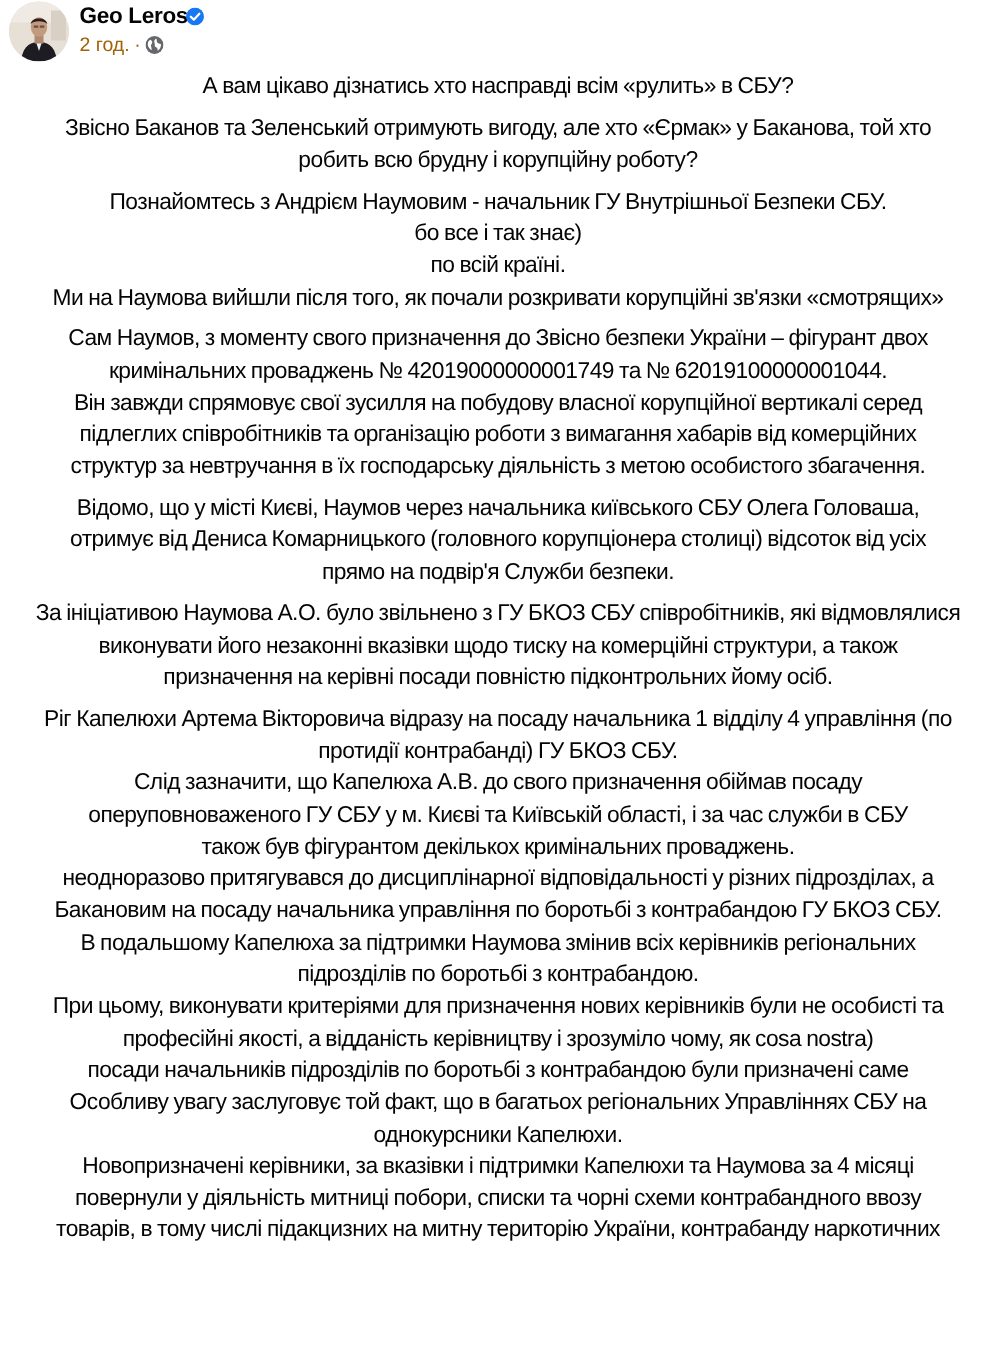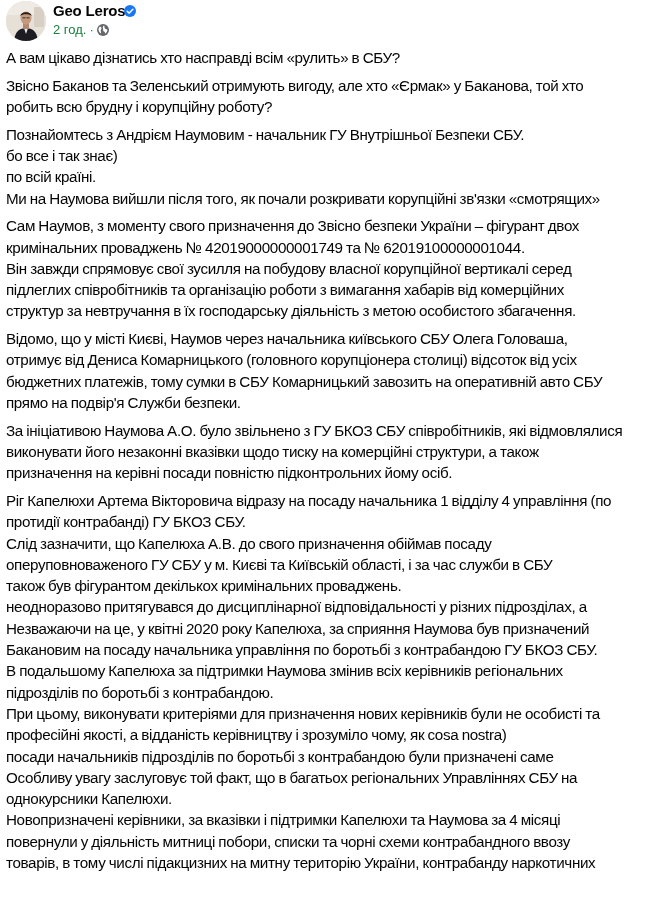--- a/index.html
+++ b/index.html
@@ -49,21 +49,21 @@
       left: 124px;
       top: 5px;
       width: 12px;
       height: 12px;
     }
     .meta {
       position: absolute;
       left: 53px;
       top: 22px;
       font-size: 13px;
-      color: #15803d;
+      color: #a16207;
       white-space: nowrap;
       display: flex;
       align-items: center;
     }
     .meta .dot { margin: 0 3px; }
     .globe-icon {
       width: 12px;
       height: 12px;
       display: inline-block;
     }
@@ -73,20 +73,21 @@
       top: 47px;
       width: 652px;
       font-size: 15.2px;
       line-height: 21.3px;
       color: #050505;
       letter-spacing: -0.35px;
       word-spacing: -0.5px;
     }
     .para {
       margin: 0 0 6.4px 0;
+      text-align: center;
     }
     .line {
       display: block;
       white-space: nowrap;
     }
   </style>
 </head>
 <body>
 
 <div class="header">
@@ -137,36 +138,34 @@
   <p class="para">
     <span class="line">Сам Наумов, з моменту свого призначення до Звісно безпеки України – фігурант двох</span>
     <span class="line">кримінальних проваджень № 42019000000001749 та № 62019100000001044.</span>
     <span class="line">Він завжди спрямовує свої зусилля на побудову власної корупційної вертикалі серед</span>
     <span class="line">підлеглих співробітників та організацію роботи з вимагання хабарів від комерційних</span>
     <span class="line">структур за невтручання в їх господарську діяльність з метою особистого збагачення.</span>
   </p>
   <p class="para">
     <span class="line">Відомо, що у місті Києві, Наумов через начальника київського СБУ Олега Головаша,</span>
     <span class="line">отримує від Дениса Комарницького (головного корупціонера столиці) відсоток від усіх</span>
-    <span class="line">бюджетних платежів, тому сумки в СБУ Комарницький завозить на оперативній авто СБУ</span>
     <span class="line">прямо на подвір'я Служби безпеки.</span>
   </p>
   <p class="para">
     <span class="line">За ініціативою Наумова А.О. було звільнено з ГУ БКОЗ СБУ співробітників, які відмовлялися</span>
     <span class="line">виконувати його незаконні вказівки щодо тиску на комерційні структури, а також</span>
     <span class="line">призначення на керівні посади повністю підконтрольних йому осіб.</span>
   </p>
   <p class="para">
     <span class="line">Ріг Капелюхи Артема Вікторовича відразу на посаду начальника 1 відділу 4 управління (по</span>
     <span class="line">протидії контрабанді) ГУ БКОЗ СБУ.</span>
     <span class="line">Слід зазначити, що Капелюха А.В. до свого призначення обіймав посаду</span>
     <span class="line">оперуповноваженого ГУ СБУ у м. Києві та Київській області, і за час служби в СБУ</span>
     <span class="line">також був фігурантом декількох кримінальних проваджень.</span>
     <span class="line">неодноразово притягувався до дисциплінарної відповідальності у різних підрозділах, а</span>
-    <span class="line">Незважаючи на це, у квітні 2020 року Капелюха, за сприяння Наумова був призначений</span>
     <span class="line">Бакановим на посаду начальника управління по боротьбі з контрабандою ГУ БКОЗ СБУ.</span>
     <span class="line">В подальшому Капелюха за підтримки Наумова змінив всіх керівників регіональних</span>
     <span class="line">підрозділів по боротьбі з контрабандою.</span>
     <span class="line">При цьому, виконувати критеріями для призначення нових керівників були не особисті та</span>
     <span class="line">професійні якості, а відданість керівництву і зрозуміло чому, як cosa nostra)</span>
     <span class="line">посади начальників підрозділів по боротьбі з контрабандою були призначені саме</span>
     <span class="line">Особливу увагу заслуговує той факт, що в багатьох регіональних Управліннях СБУ на</span>
     <span class="line">однокурсники Капелюхи.</span>
     <span class="line">Новопризначені керівники, за вказівки і підтримки Капелюхи та Наумова за 4 місяці</span>
     <span class="line">повернули у діяльність митниці побори, списки та чорні схеми контрабандного ввозу</span>

